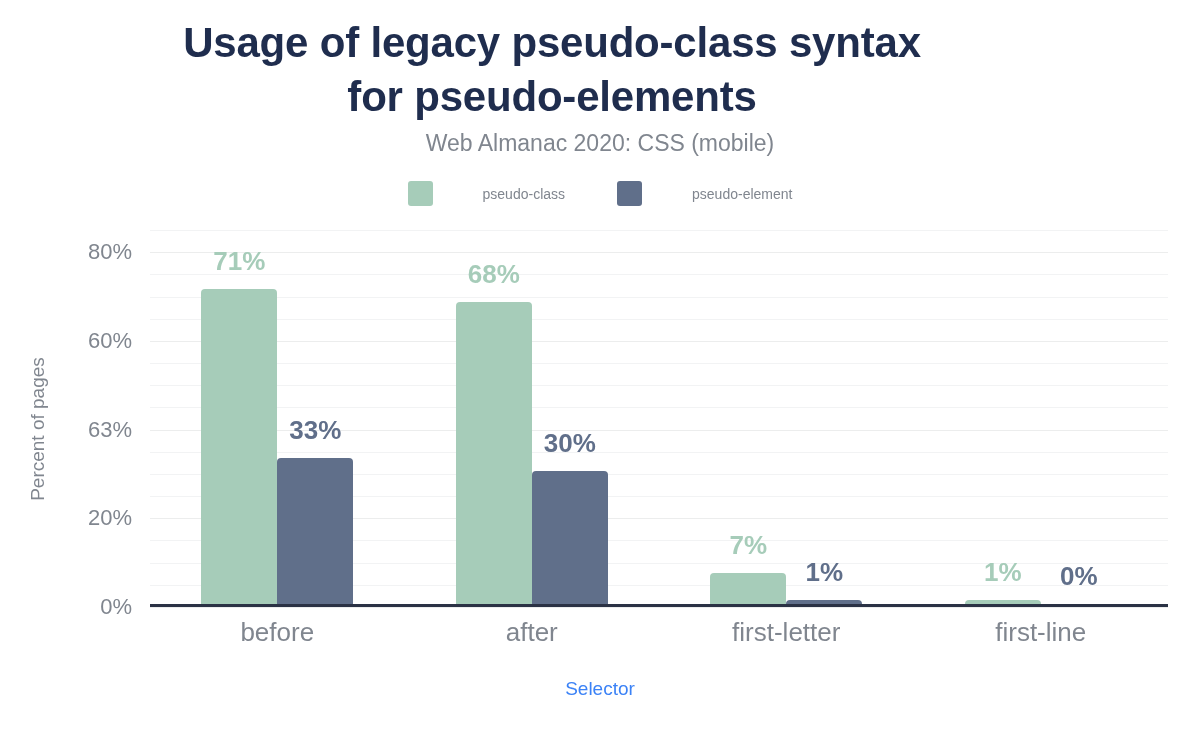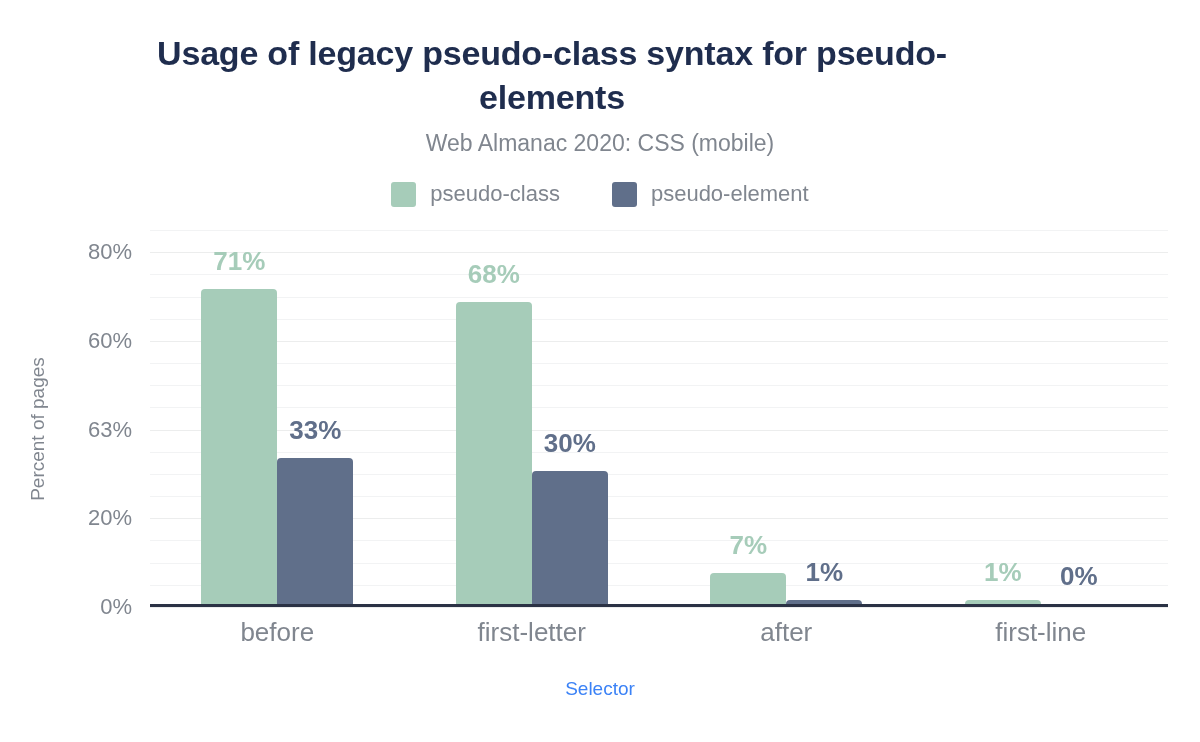--- a/index.html
+++ b/index.html
@@ -17,24 +17,24 @@
   #chart-root {
     position: relative;
     width: 1200px;
     height: 742px;
   }
 
   
   .chart-title {
     position: absolute;
     left: 0;
-    top: 32px;
+    top: 16px;
     width: 1104px;
     text-align: center;
-    font-size: 34px;
+    font-size: 42px;
     font-weight: bold;
     line-height: 1.28;
     letter-spacing: -0.2px;
     color: #1f2d4e;
     padding: 0 150px;
     box-sizing: border-box;
   }
   .chart-subtitle {
     position: absolute;
     left: 0;
@@ -61,23 +61,24 @@
     align-items: center;
     gap: 14px;
   }
   .legend-swatch {
     width: 25px;
     height: 25px;
     border-radius: 3px;
     display: block;
   }
   .legend-label {
-    font-size: 22px;
-    color: #80868f;
-    white-space: nowrap;
+    font-size: 14px;
+    color: #80868f;
+    white-space: nowrap;
+    margin-left: 36px;
   }
 
   
   
   .plot {
     position: absolute;
     left: 150px;
     top: 230px;
     width: 1018px;
     height: 377px;
@@ -289,19 +290,19 @@
             <div class="bar" title="pseudo-element first-line 0%" style="height: 0px; background: rgb(96, 111, 138);"></div>
             <div class="bar-value" style="color: rgb(96, 111, 138); bottom: 12px;">0%</div>
           </div>
         </div>
       </div>
     <div class="axis-baseline"></div>
   </div>
 
   <div class="x-ticks" id="x-tick-labels">
       <div class="x-tick">before</div>
+      <div class="x-tick">after</div>
       <div class="x-tick">first-letter</div>
-      <div class="x-tick">after</div>
       <div class="x-tick">first-line</div>
     </div>
   <div class="x-axis-title">Selector</div>
 
 </div>
 
 </body></html>

